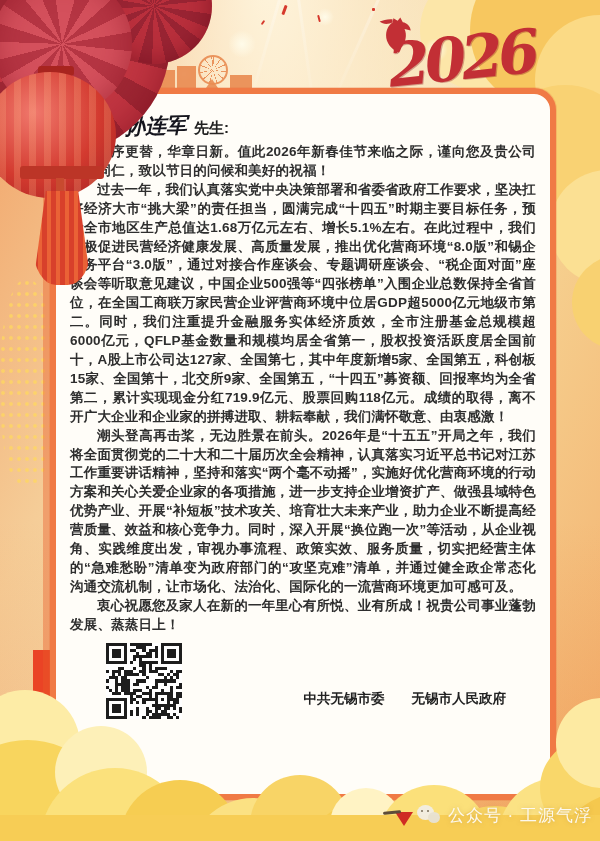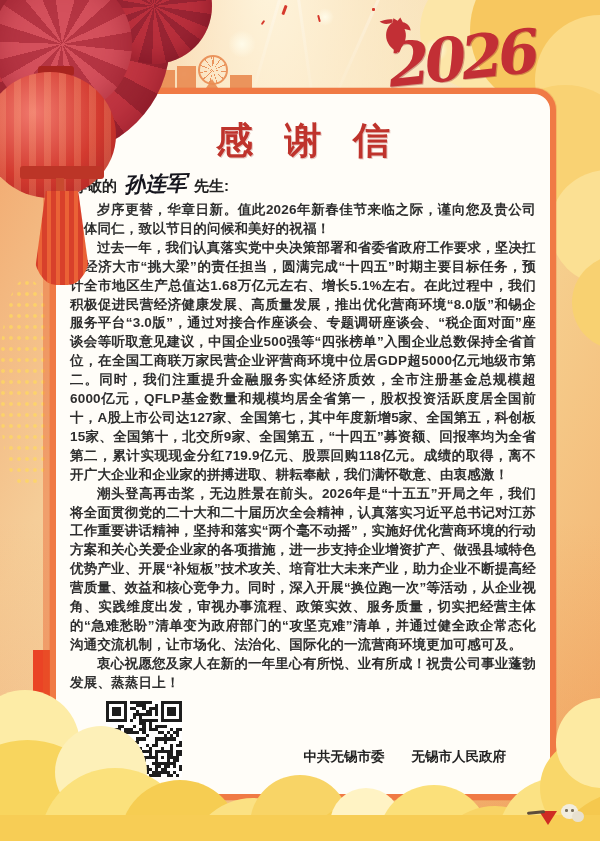--- a/index.html
+++ b/index.html
@@ -140,21 +140,20 @@
   <div class="circle flower2"></div>
   <div class="lantern-cap"></div>
   <div class="circle lantern"></div>
   <div class="tassel-bar"></div>
   <div class="tassel-cord"></div>
   <div class="tassel-fringe"></div>
 
   <div class="ribbon"></div>
 
   <div class="card">
-    <div class="title">感谢信</div>
 
     <div class="greet">
       <span class="pre">尊敬的</span>
       <span class="name">孙连军</span>
       <span class="suf">先生:</span>
     </div>
 
     <div class="bodytext">
       <p>岁序更替，华章日新。值此2026年新春佳节来临之际，谨向您及贵公司全体同仁，致以节日的问候和美好的祝福！</p>
       <p>过去一年，我们认真落实党中央决策部署和省委省政府工作要求，坚决扛好经济大市“挑大梁”的责任担当，圆满完成“十四五”时期主要目标任务，预计全市地区生产总值达1.68万亿元左右、增长5.1%左右。在此过程中，我们积极促进民营经济健康发展、高质量发展，推出优化营商环境“8.0版”和锡企服务平台“3.0版”，通过对接合作座谈会、专题调研座谈会、“税企面对面”座谈会等听取意见建议，中国企业500强等“四张榜单”入围企业总数保持全省首位，在全国工商联万家民营企业评营商环境中位居GDP超5000亿元地级市第二。同时，我们注重提升金融服务实体经济质效，全市注册基金总规模超6000亿元，QFLP基金数量和规模均居全省第一，股权投资活跃度居全国前十，A股上市公司达127家、全国第七，其中年度新增5家、全国第五，科创板15家、全国第十，北交所9家、全国第五，“十四五”募资额、回报率均为全省第二，累计实现现金分红719.9亿元、股票回购118亿元。成绩的取得，离不开广大企业和企业家的拼搏进取、耕耘奉献，我们满怀敬意、由衷感激！</p>
@@ -414,15 +413,16 @@
 
   <div class="wm">
     <div class="wm-line"></div>
     <div class="wm-tri"></div>
     <div class="wechat">
       <div class="b1"></div>
       <div class="d" style="left:4px;top:5px;"></div>
       <div class="d" style="left:10px;top:5px;"></div>
       <div class="b2"></div>
     </div>
+    <div class="wm-text">公众号 · 工源气浮</div>
   </div>
 
 </div>
 
 </body></html>

